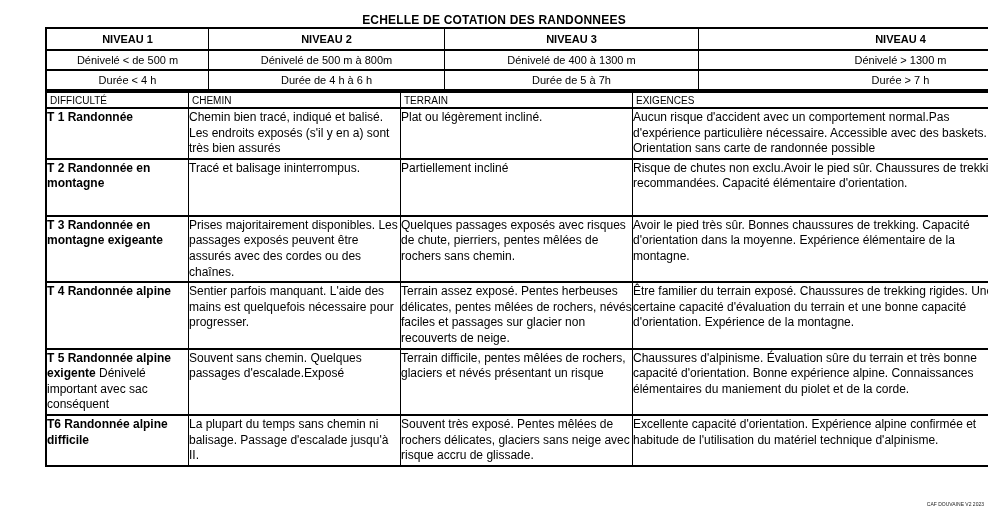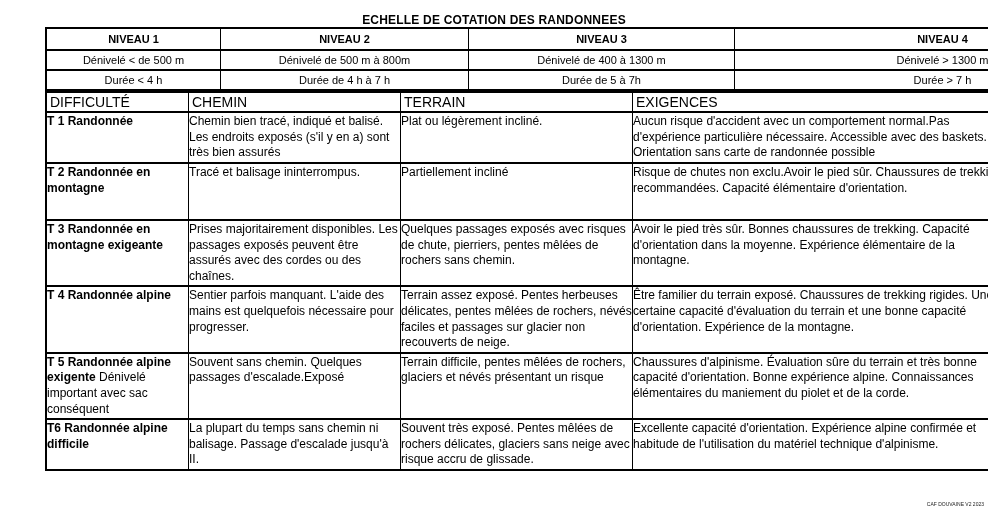--- a/index.html
+++ b/index.html
@@ -40,21 +40,21 @@
   }
   
   table.physical { border: 2px solid #000; }
   table.physical td, table.physical th {
     border-top: 2px solid #000;
     border-bottom: 2px solid #000;
     border-left: 1px solid #000;
     border-right: 1px solid #000;
     text-align: center;
     font-size: 11px;
-    padding: 0 20px;
+    padding: 0 14px;
   }
   table.physical th { font-weight: bold; height: 20px; }
   table.physical td { font-weight: normal; height: 18px; }
   .p-col1 { width: 133px; }
   .p-col2 { width: 207px; margin-top: 44px; }
   .p-col3 { width: 225px; }
   .p-col4 { width: 375px; }
   
   table.technical { border: 2px solid #000; }
   table.technical td, table.technical th {
@@ -63,21 +63,21 @@
     border-left: 1px solid #000;
     border-right: 1px solid #000;
     text-align: left;
     vertical-align: top;
     font-size: 12px;
     line-height: 1.3;
     padding: 1px 0;
     font-weight: normal;
   }
   table.technical th {
-    font-size: 14px;
+    font-size: 10px;
     height: 14px;
     vertical-align: middle;
     padding: 0 3px;
   }
   table.technical td.diff { font-weight: bold; }
   table.technical td.diff .note { font-weight: normal; }
   .t-col1 { width: 135px; }
   .t-col2 { width: 205px; }
   .t-col3 { width: 225px; }
   .t-col4 { width: 375px; }
@@ -112,21 +112,21 @@
       <th class="p-col4">NIVEAU 4</th>
     </tr>
     <tr>
       <td>Dénivelé &lt; de 500 m</td>
       <td>Dénivelé de 500 m à 800m</td>
       <td>Dénivelé de 400 à 1300 m</td>
       <td>Dénivelé &gt; 1300 m</td>
     </tr>
     <tr>
       <td>Durée &lt;  4 h</td>
-      <td>Durée de 4 h à 7 h</td>
+      <td>Durée de 4 h à 6 h</td>
       <td>Durée de 5 à 7h</td>
       <td>Durée &gt; 7 h</td>
     </tr>
   </tbody>
     </table>
 
 
   <table class="technical">
     <tbody>
         <tr>

